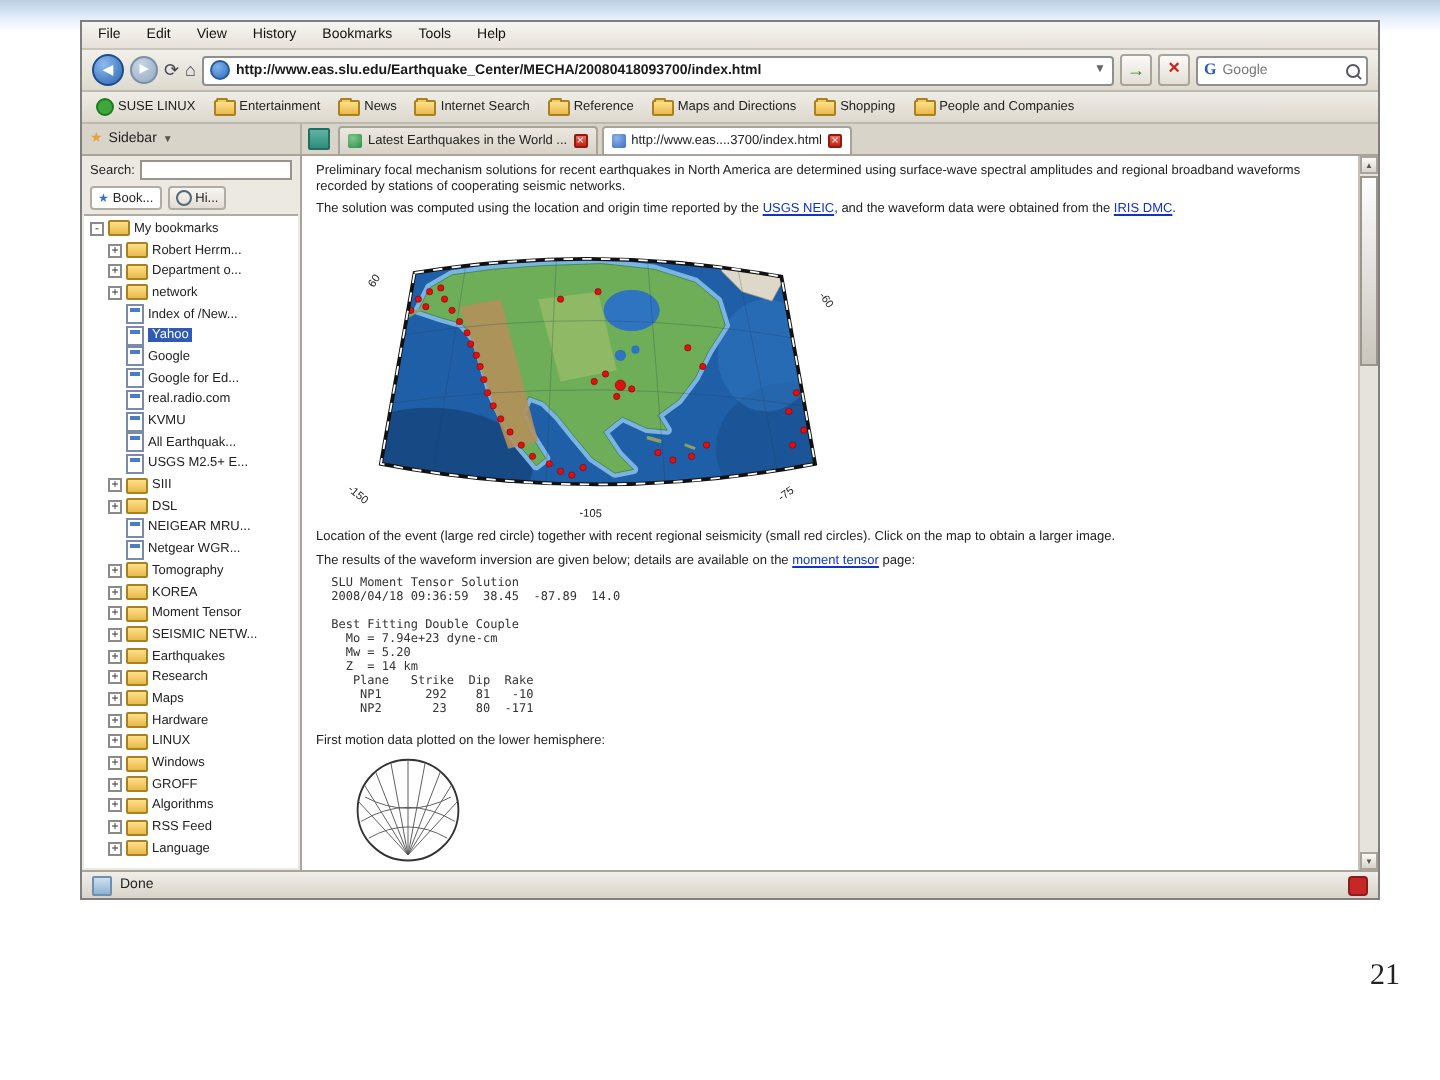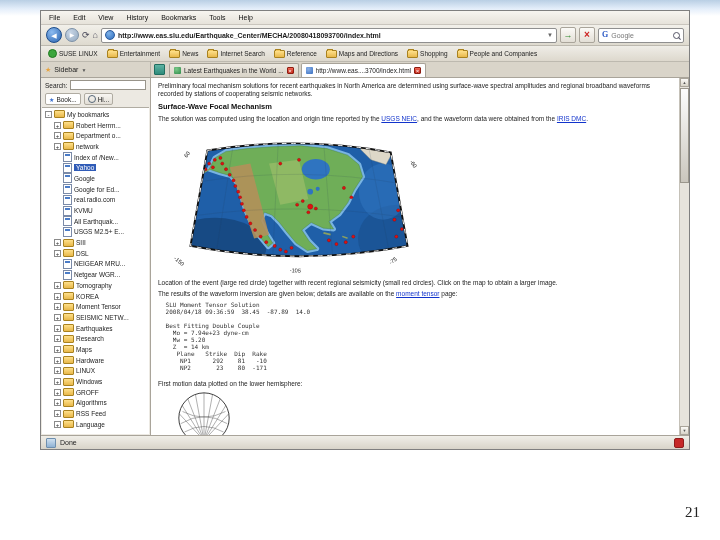--- a/index.html
+++ b/index.html
@@ -117,21 +117,21 @@
   .scroll .thumb{position:absolute;top:10px;left:0;right:0;height:95px;
     background:linear-gradient(#fdfdfd,#cac6bd);border:1px solid #9a968c;box-sizing:border-box;}
   
   .statusbar{height:13px;display:flex;align-items:center;gap:4px;padding:0 5px;font-size:7px;color:#222;
     background:linear-gradient(#f0eee8,#d8d4c9);border-top:1px solid #a9a49a;flex:none;}
   .st-ico{width:8px;height:8px;background:linear-gradient(#cfe0f0,#8fb2d4);border:1px solid #6e8fae;
     border-radius:1px;flex:none;}
   .st-spacer{flex:1;}
   .alert-ico{width:8px;height:8px;background:#c62828;border:1px solid #8e1c1c;border-radius:2px;flex:none;}
   
-  .pageno{position:absolute;right:20px;bottom:19px;font-family:"Liberation Serif",serif;
+  .pageno{position:absolute;right:20px;bottom:43px;font-family:"Liberation Serif",serif;
     font-size:15px;color:#222;}
   svg{display:block;}
   .eq-dot{fill:#dd1111;stroke:#7a0000;stroke-width:0.3;}
 </style>
 </head>
 <body>
 
 <div class="top-glow"></div>
 
 <div class="win">
@@ -432,21 +432,20 @@
           <div class="tree-row icon-folder">
             <span class="expander">+</span>
             <span class="t-ico"></span>
             <span class="t-label">Language</span>
           </div>
         </div>
     </div>
 
     <div class="content">
       <p>Preliminary focal mechanism solutions for recent earthquakes in North America are determined using surface-wave spectral amplitudes and regional broadband waveforms recorded by stations of cooperating seismic networks.</p>
-      <div class="heading">Surface-Wave Focal Mechanism</div>
       <p><span>The solution was computed using the location and origin time reported by the </span><span class="lnk">USGS NEIC</span><span>, and the waveform data were obtained from the </span><span class="lnk">IRIS DMC</span><span>.</span></p>
 
       <div class="mapwrap">
         <svg viewBox="0 0 280 160" width="262" height="150" xmlns="http://www.w3.org/2000/svg">
           <defs>
             <clipPath id="mapclip">
                 <path d="M42,26 Q140,10 238,28 L256,128 Q140,150 24,128 Z"></path>
               </clipPath>
           </defs>
           <g clip-path="url(#mapclip)">

